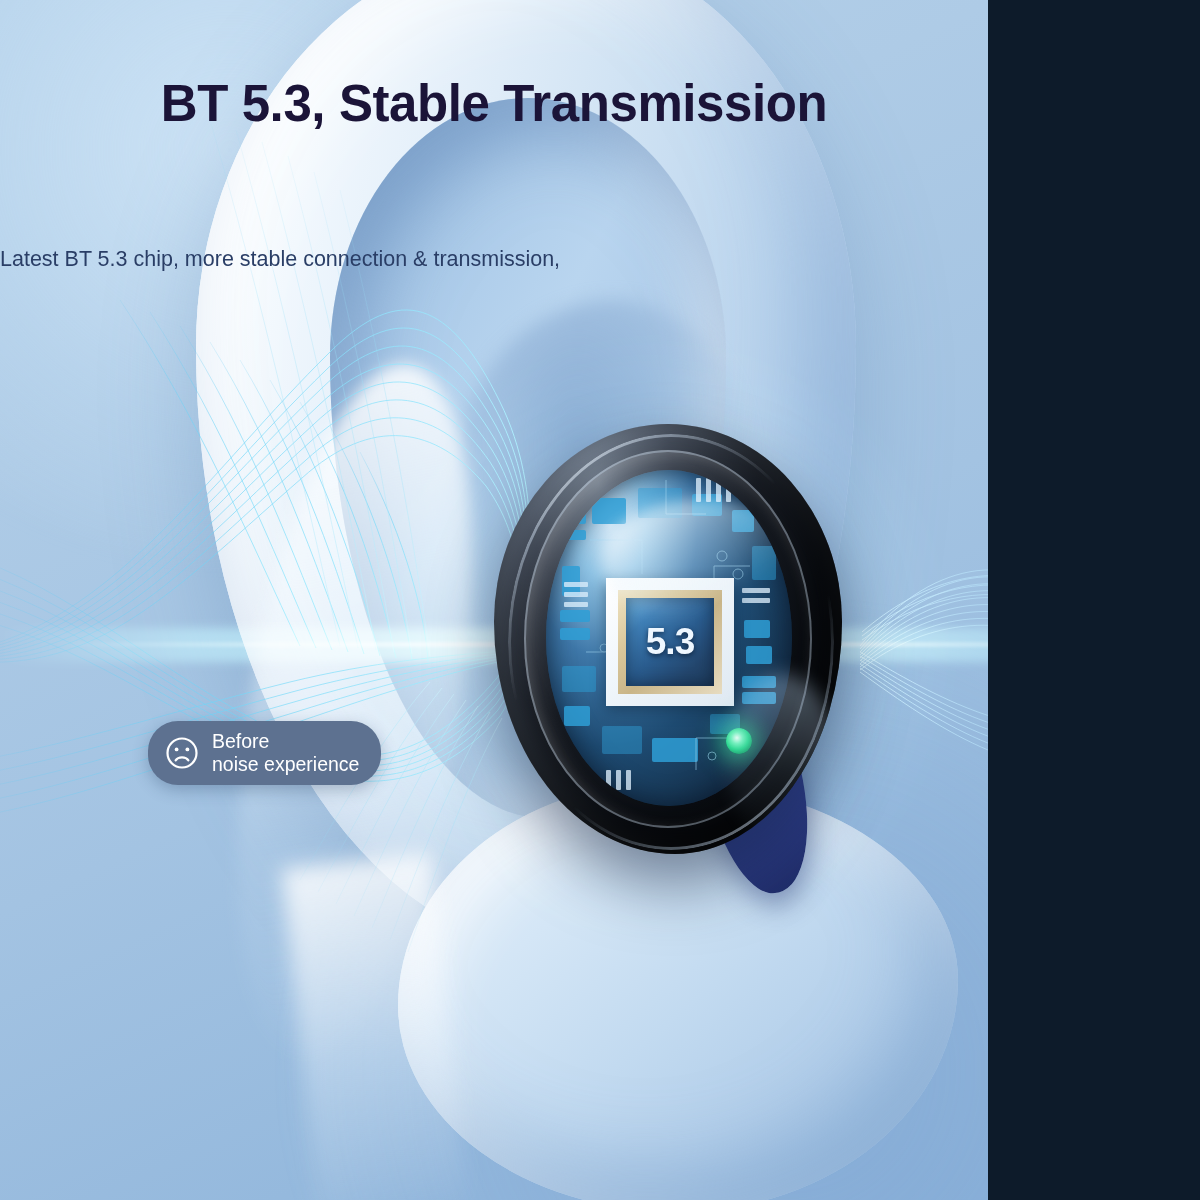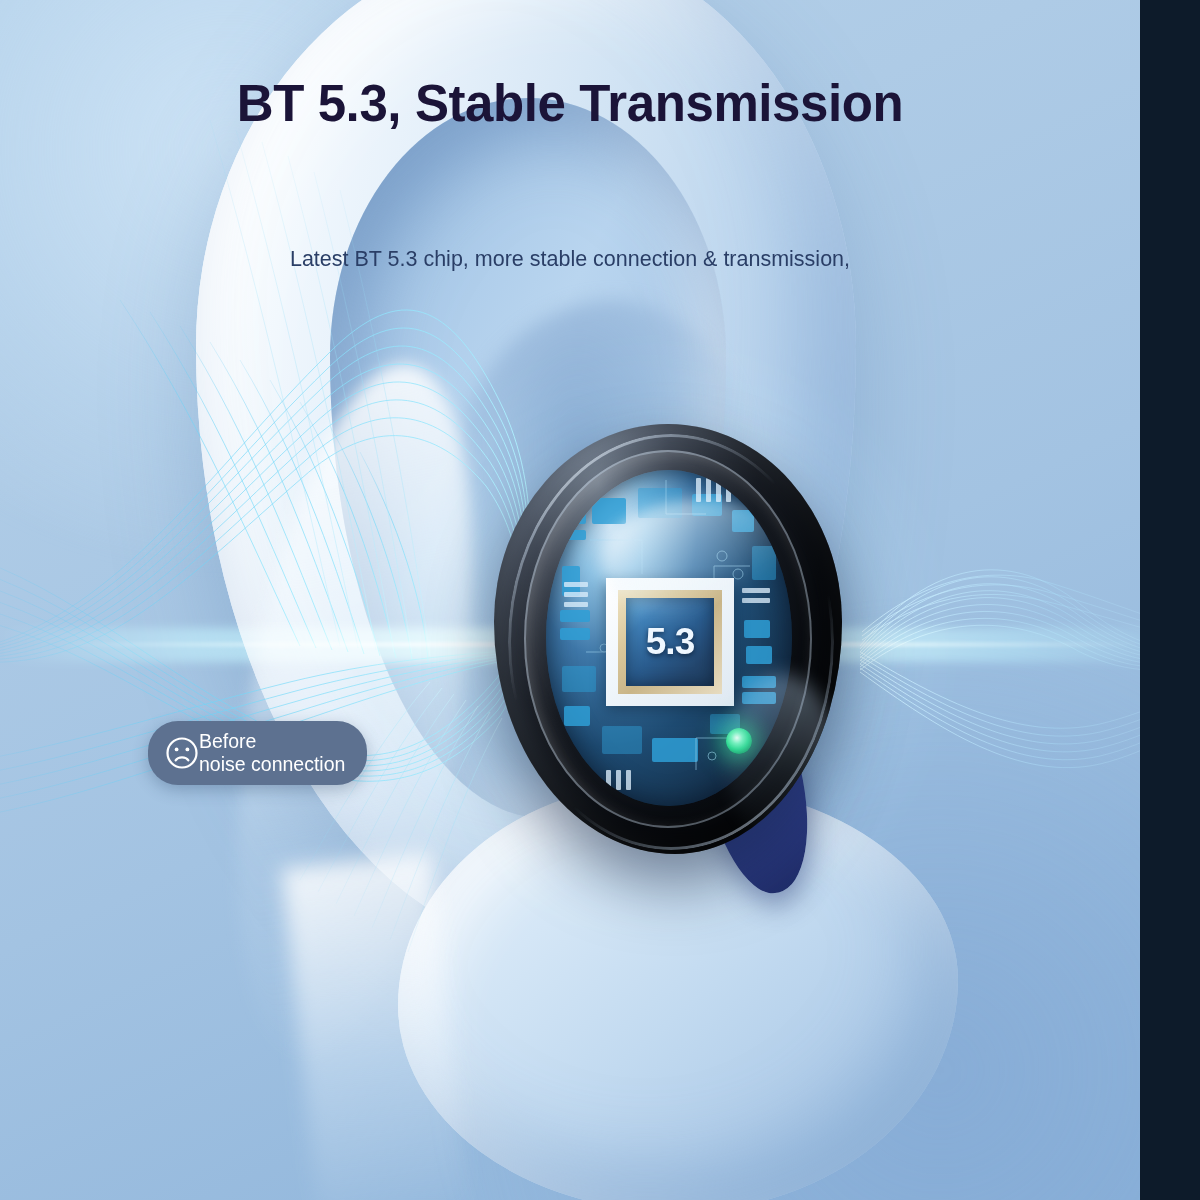--- a/index.html
+++ b/index.html
@@ -2,21 +2,21 @@
 <html><head>
 <meta charset="utf-8">
 <style>
   html, body {
     margin: 0;
     padding: 0;
     background: #0d1b2a;
   }
   #stage {
     position: relative;
-    width: 1140px;
+    width: 988px;
     height: 1200px;
     overflow: hidden;
     font-family: "Liberation Sans", sans-serif;
     background: linear-gradient(155deg, #b6d2ea 0%, #aecbe6 28%, #a3c3e2 55%, #95b9dd 80%, #8bb2da 100%);
   }
 
   
   .bg-glow-tl {
     position: absolute; left: -220px; top: -260px;
     width: 900px; height: 820px; border-radius: 50%;
@@ -259,33 +259,34 @@
     color: #1b1438;
     font-size: 51px;
     font-weight: 700;
     line-height: 1.16;
     letter-spacing: -.4px;
   }
   .headline .l2 { display: block; }
   .subhead {
     position: absolute;
     left: 0; right: 0; top: 244px;
-    text-align: center;
+    text-align: left;
     color: #2a3e66;
     font-size: 21.5px;
     font-weight: 400;
     line-height: 1.46;
   }
   .subhead .l2 { display: block; }
 
   
   .badge {
     position: absolute;
     display: flex;
     align-items: center;
+    gap: 13px;
     padding: 9px 22px 10px 17px;
     border-radius: 30px;
     color: #ffffff;
     font-size: 19.5px;
     line-height: 1.16;
     box-shadow: 0 5px 16px rgba(36,62,100,.30);
   }
   .badge-before {
     left: 148px; top: 721px;
     background: #5d7190;
@@ -498,18 +499,18 @@
 
   <div class="badge badge-before">
     <svg class="face" width="34" height="34" viewBox="0 0 34 34">
       <circle cx="17" cy="17" r="14.5" fill="none" stroke="#ffffff" stroke-width="2.2"></circle>
       <circle cx="11.6" cy="13.4" r="1.9" fill="#ffffff"></circle>
       <circle cx="22.4" cy="13.4" r="1.9" fill="#ffffff"></circle>
       <path d="M10.6 24.4 C 13.2 20.4, 20.8 20.4, 23.4 24.4" fill="none" stroke="#ffffff" stroke-width="2.2" stroke-linecap="round"></path>
     </svg>
     <span class="txt">
       <span>Before</span>
-      <span class="l2">noise connection</span>
+      <span class="l2">noise experience</span>
     </span>
   </div>
 
 
 </div>
 
 </body></html>

